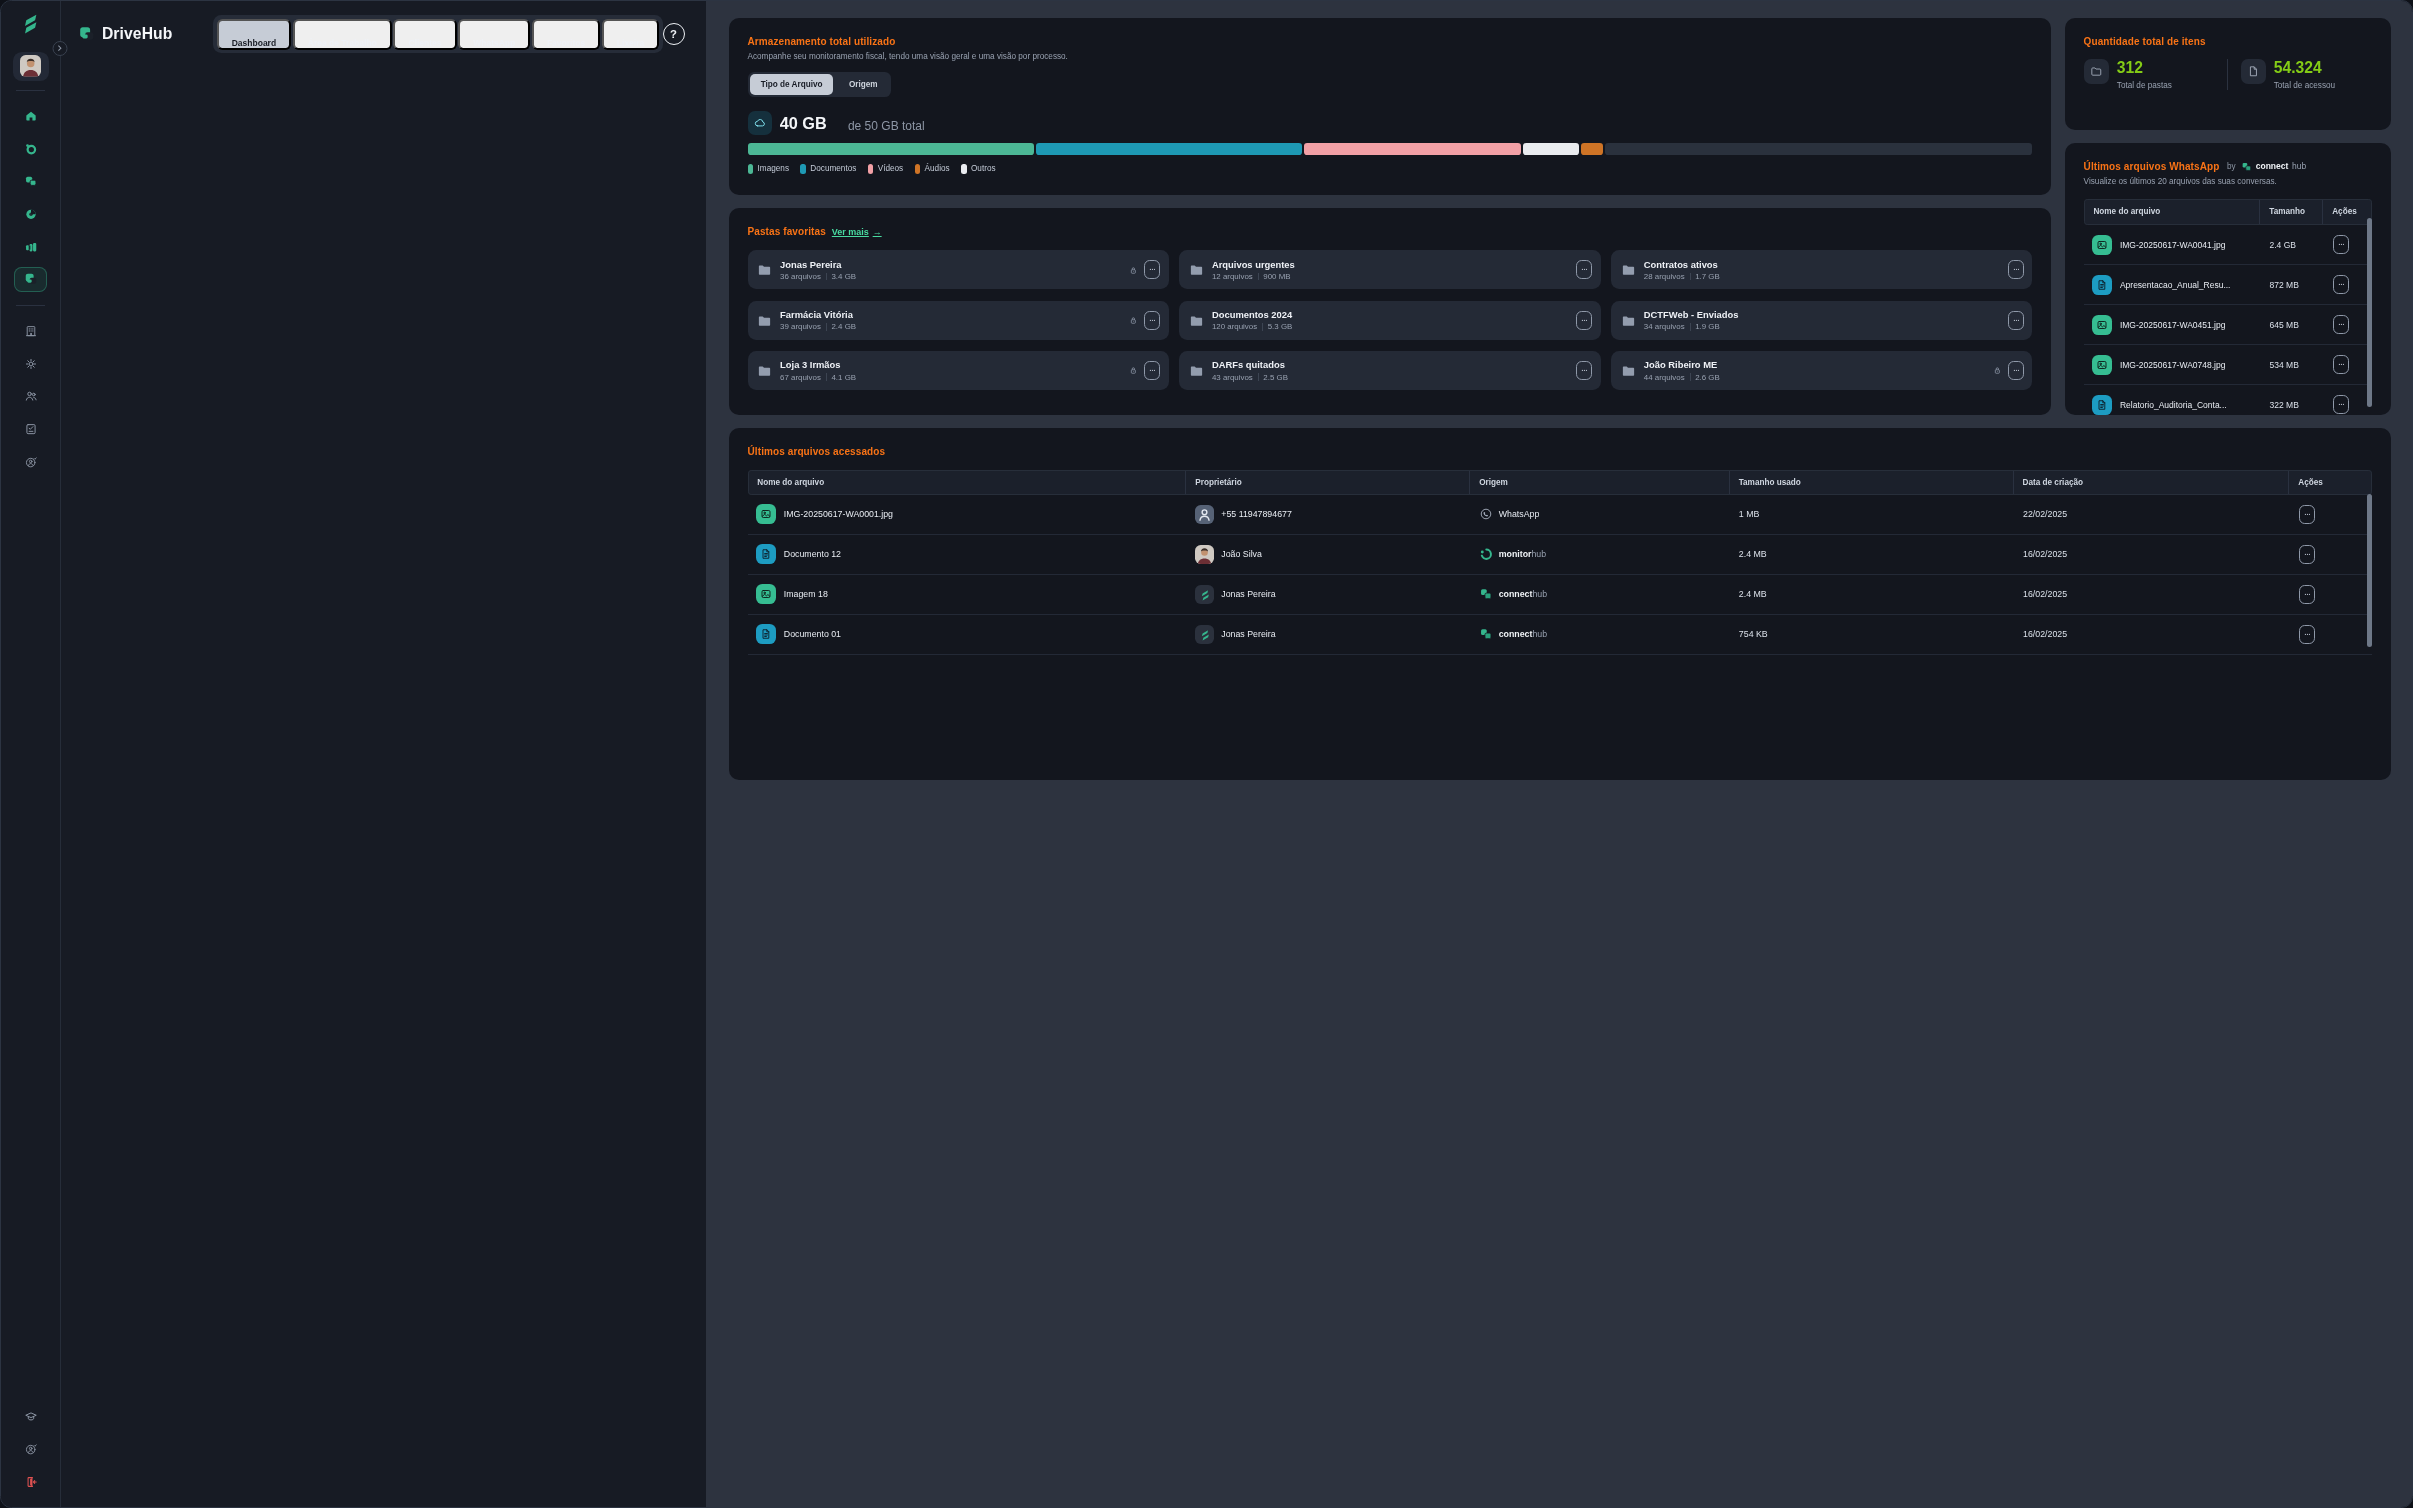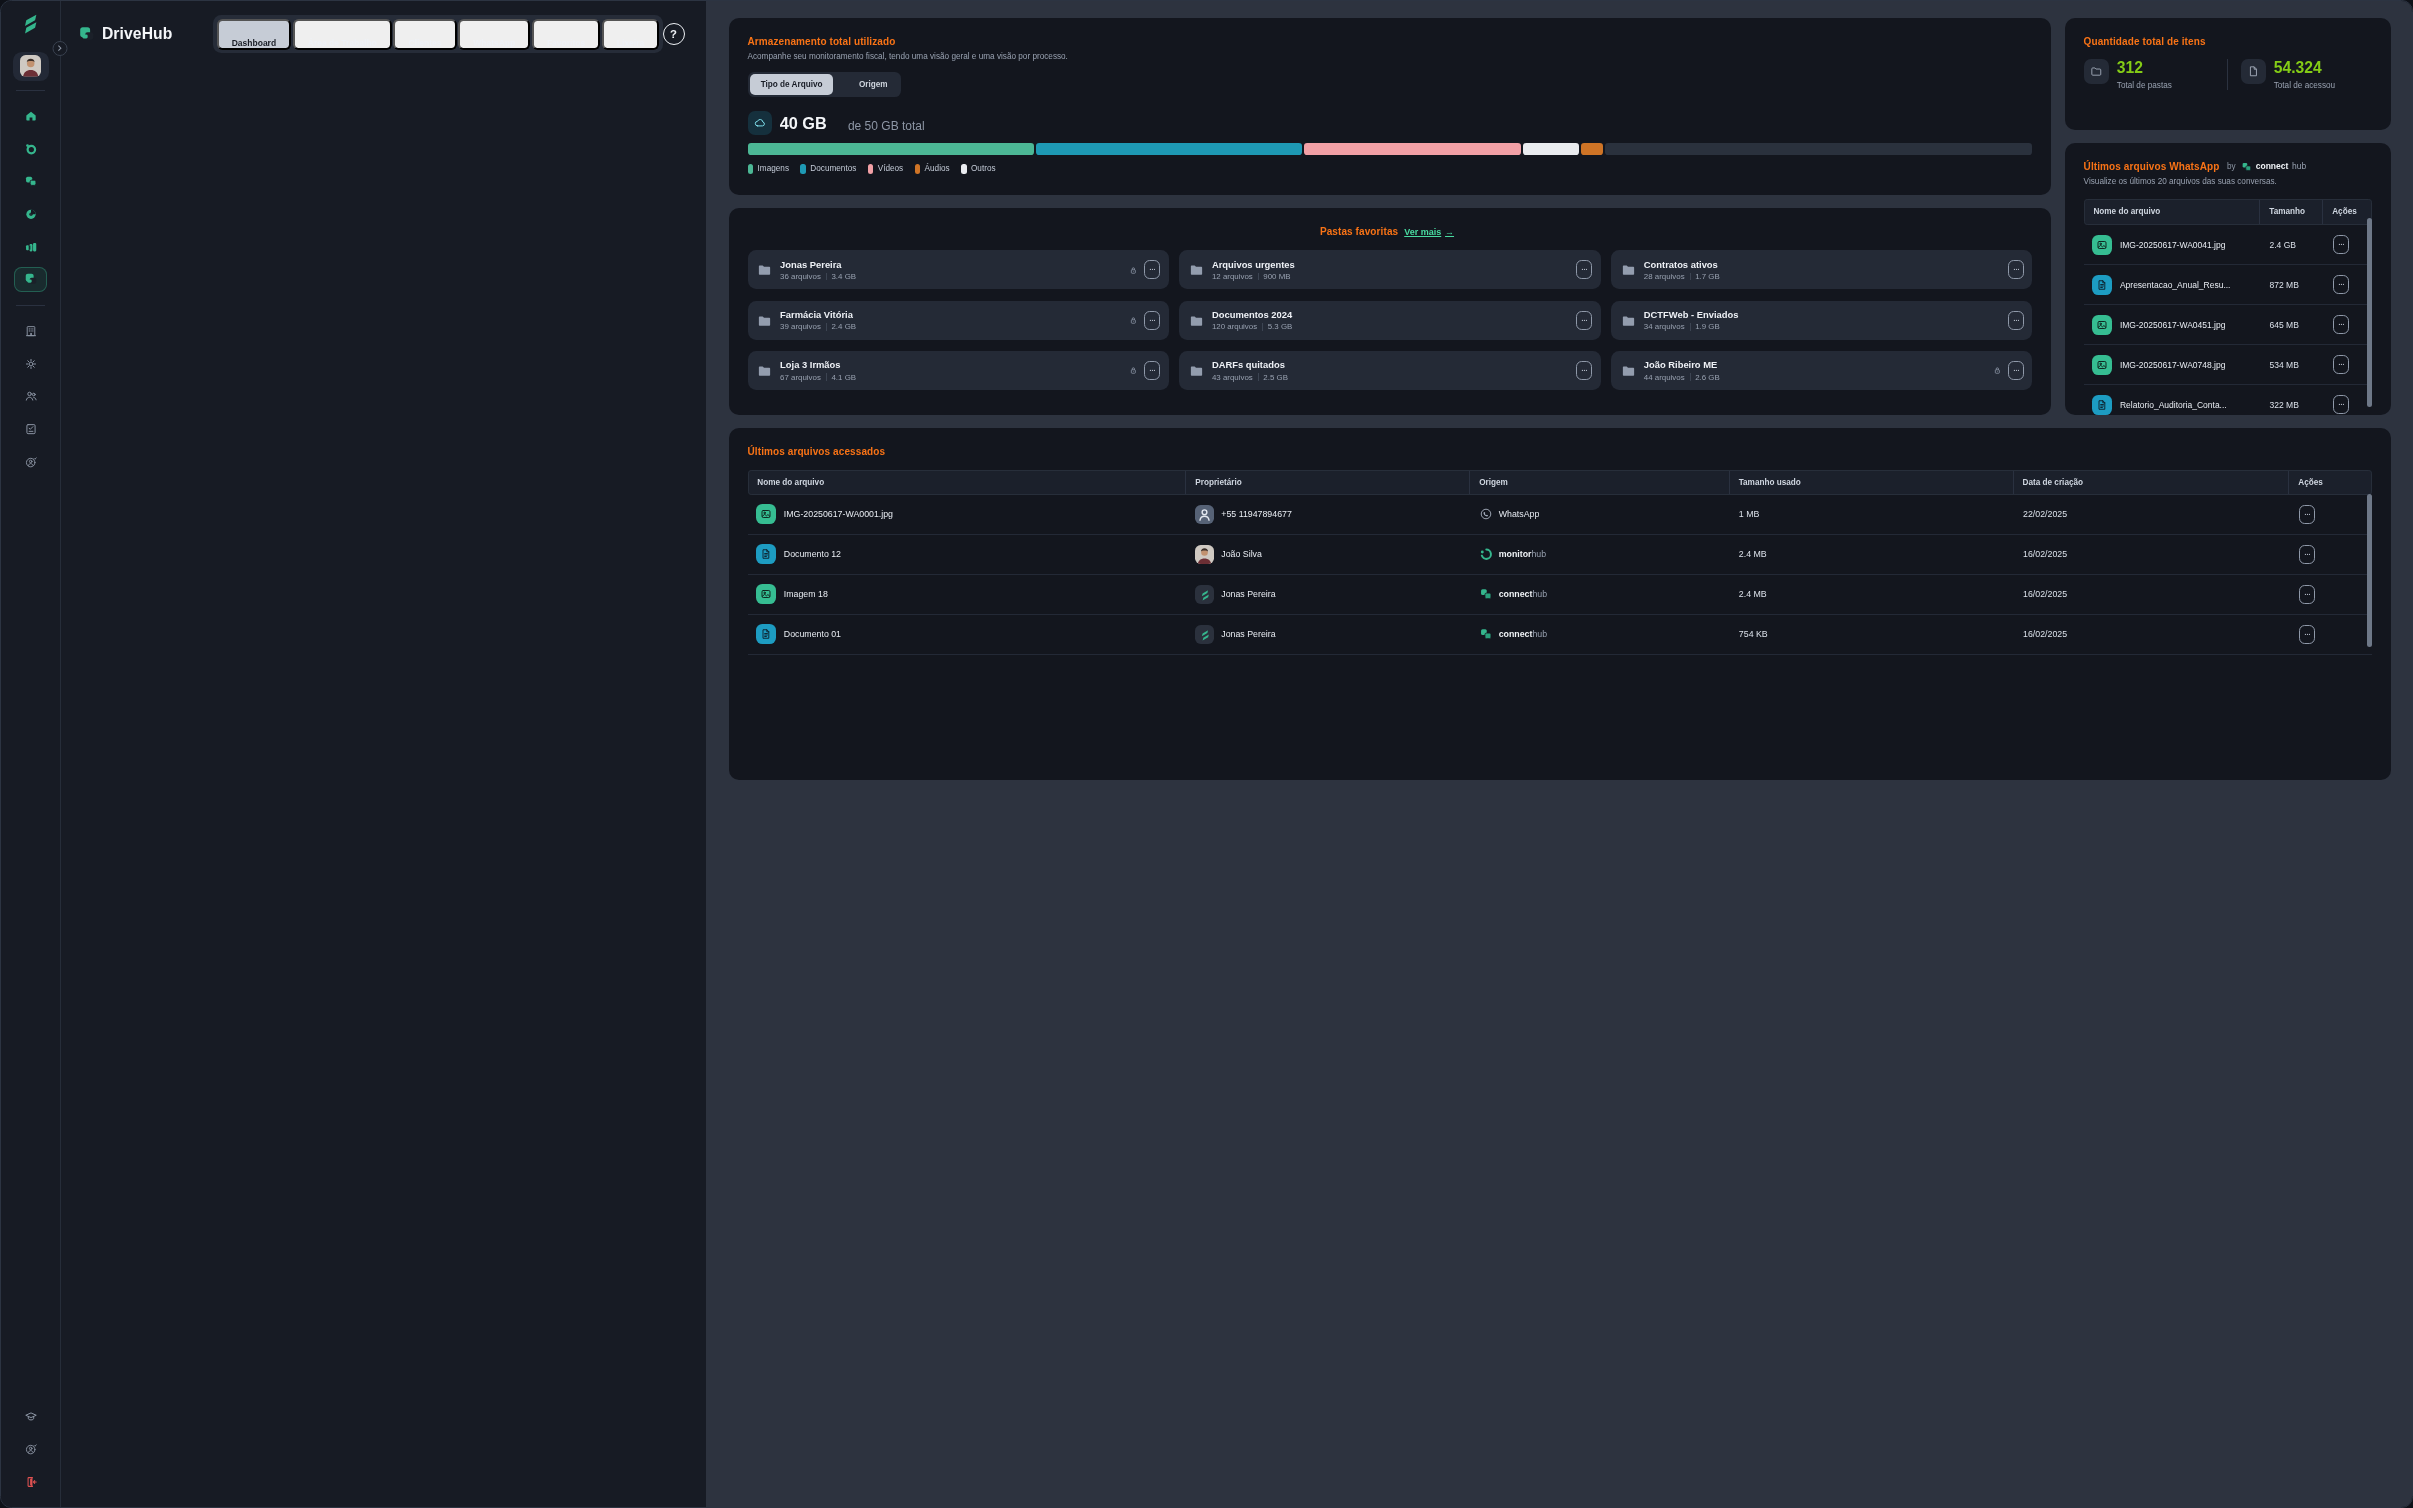--- a/index.html
+++ b/index.html
@@ -34,37 +34,37 @@
     font-size:11.3px;font-weight:700;display:grid;place-items:center;cursor:pointer;font-family:inherit}
 
   
   .content{flex:1;background:#2d333f;padding:17px 21.4px 0 22.6px;display:grid;grid-template-columns:1fr 326px;grid-template-rows:177px 207px 352px;gap:13.2px;overflow:hidden}
   .card{background:#13161e;border-radius:10px;padding:17.6px 19px;position:relative}
   .card-title{font-size:10px;font-weight:700;color:#f97316;letter-spacing:0.1px}
   .card-sub{font-size:8.2px;color:#99a2b1;margin-top:5px}
 
   
   .storage{grid-column:1;grid-row:1}
-  .toggle{margin-top:11.3px;display:inline-flex;background:#242a36;border-radius:6.3px;padding:2.5px;gap:15px}
+  .toggle{margin-top:11.3px;display:inline-flex;background:#242a36;border-radius:6.3px;padding:2.5px;gap:5px}
   .tg{border:none;padding:5.7px 10.7px;font-size:8.2px;font-weight:600;color:#cfd5de;background:transparent;border-radius:5px;cursor:pointer;font-family:inherit}
   .tg.active{background:#c6ccd6;color:#181c25}
   .cloud-row{margin-top:14px;display:flex;align-items:center;gap:8.2px}
   .cloud-box{width:24px;height:24px;border-radius:7px;background:#15303d;display:grid;place-items:center}
   .used{font-size:16.3px;font-weight:700;color:#f4f6f9}
   .of{font-size:12px;color:#8d96a5;margin-left:13px;position:relative;top:2.5px}
   .bar{margin-top:8.2px;height:12px;display:flex;gap:1.9px}
   .bar .seg{border-radius:3.1px;height:100%}
   .bar .rest{flex:1;border-radius:3.1px;background:#2a313d}
   .legend{margin-top:8.8px;display:flex;gap:11.3px;align-items:center}
   .lg{display:flex;align-items:center;gap:4.4px;font-size:8.2px;color:#c3cad6}
   .chip{width:5.7px;height:9.4px;border-radius:2.5px}
 
   
   .favorites{grid-column:1;grid-row:2}
-  .fav-head{display:flex;align-items:baseline;justify-content:center}
+  .fav-head{display:flex;align-items:baseline;justify-content:flex-start}
   .vermais{color:#49dba1;font-size:9px;font-weight:600;text-decoration:underline;display:flex;align-items:center;gap:3.8px;cursor:pointer;background:none;border:none;font-family:inherit}
   .fav-grid{margin-top:12.6px;display:grid;grid-template-columns:repeat(3,1fr);gap:11.3px 10.7px}
   .folder-card{background:#242a36;border-radius:8.2px;height:39px;display:flex;align-items:center;padding:0 8.2px 0 9.4px;gap:8.2px;cursor:pointer}
   .folder-ic{width:15px;height:15px;flex-shrink:0}
   .f-name{font-size:9.4px;font-weight:600;color:#eef1f6;white-space:nowrap}
   .f-meta{font-size:7.9px;color:#98a1b0;display:flex;align-items:center;gap:5px;margin-top:2.5px}
   .sep{width:0.6px;height:7.5px;background:#3c4452}
   .f-actions{margin-left:auto;display:flex;align-items:center;gap:5.7px}
   .lock-ic{width:10.7px;height:10.7px;stroke:#9aa4b4}
   .dots-btn{width:16.3px;height:19px;border:0.9px solid #8f99a9;border-radius:5.7px;background:transparent;display:grid;place-items:center;cursor:pointer;padding:0}

